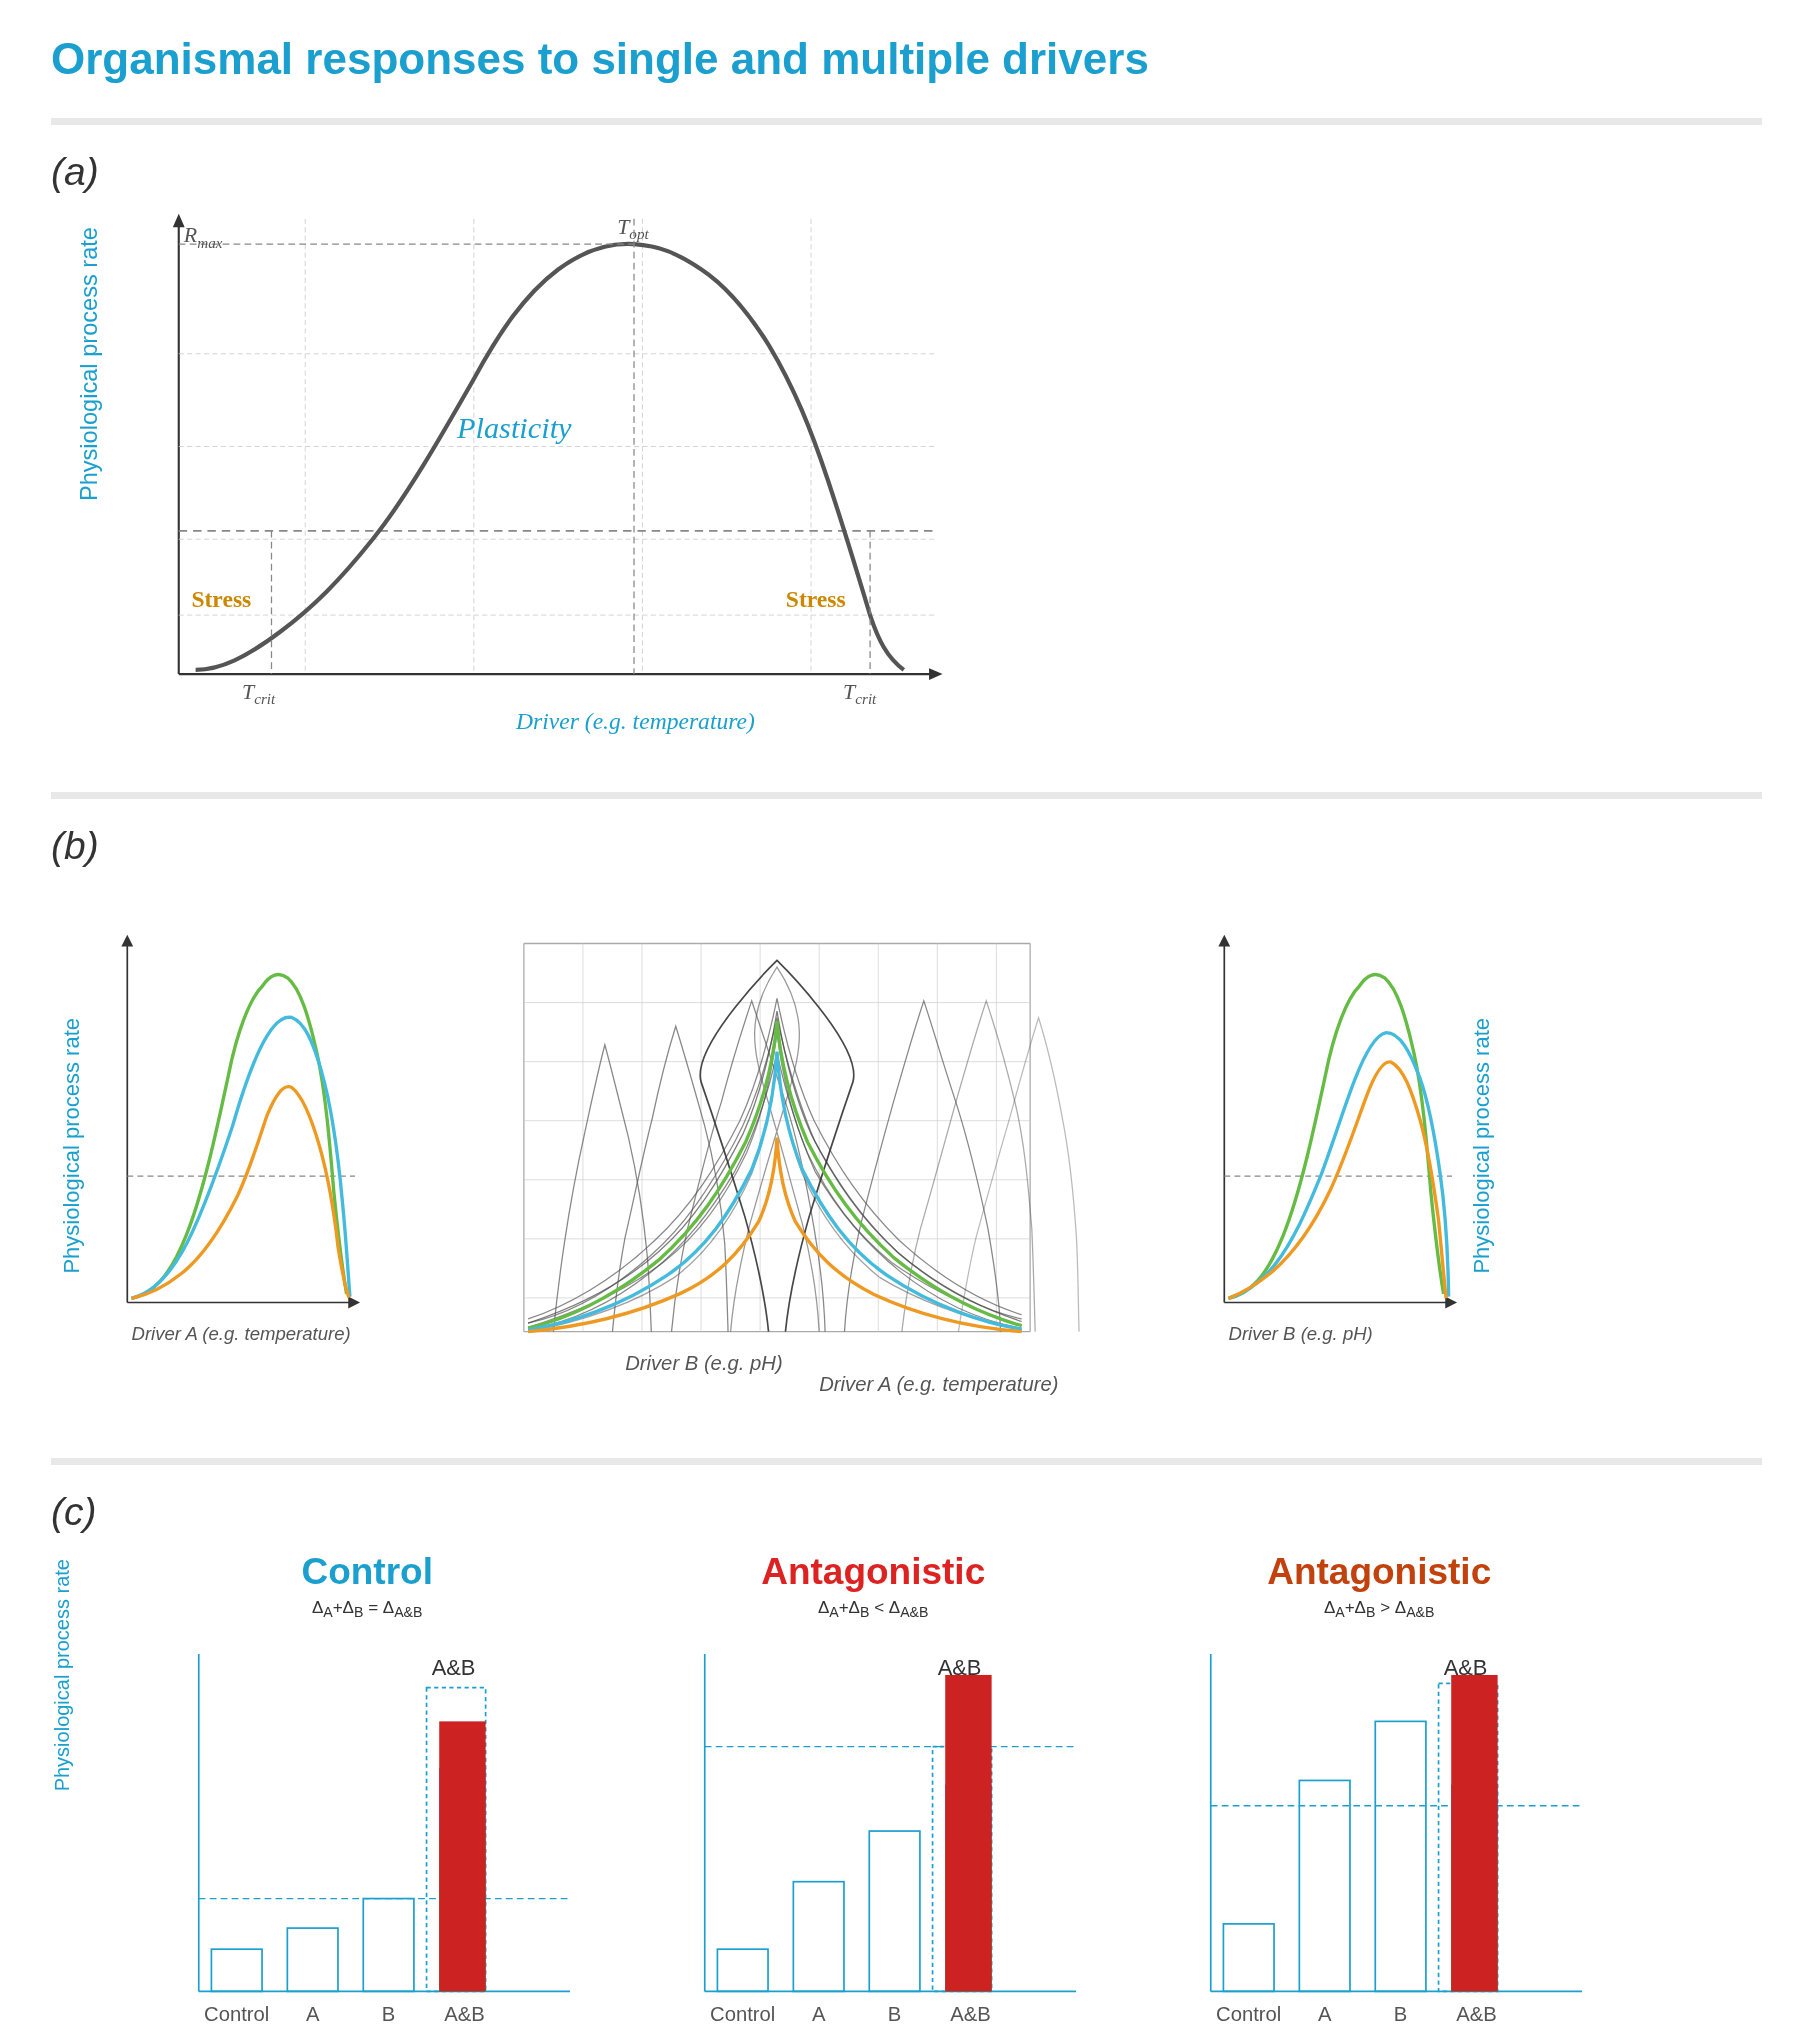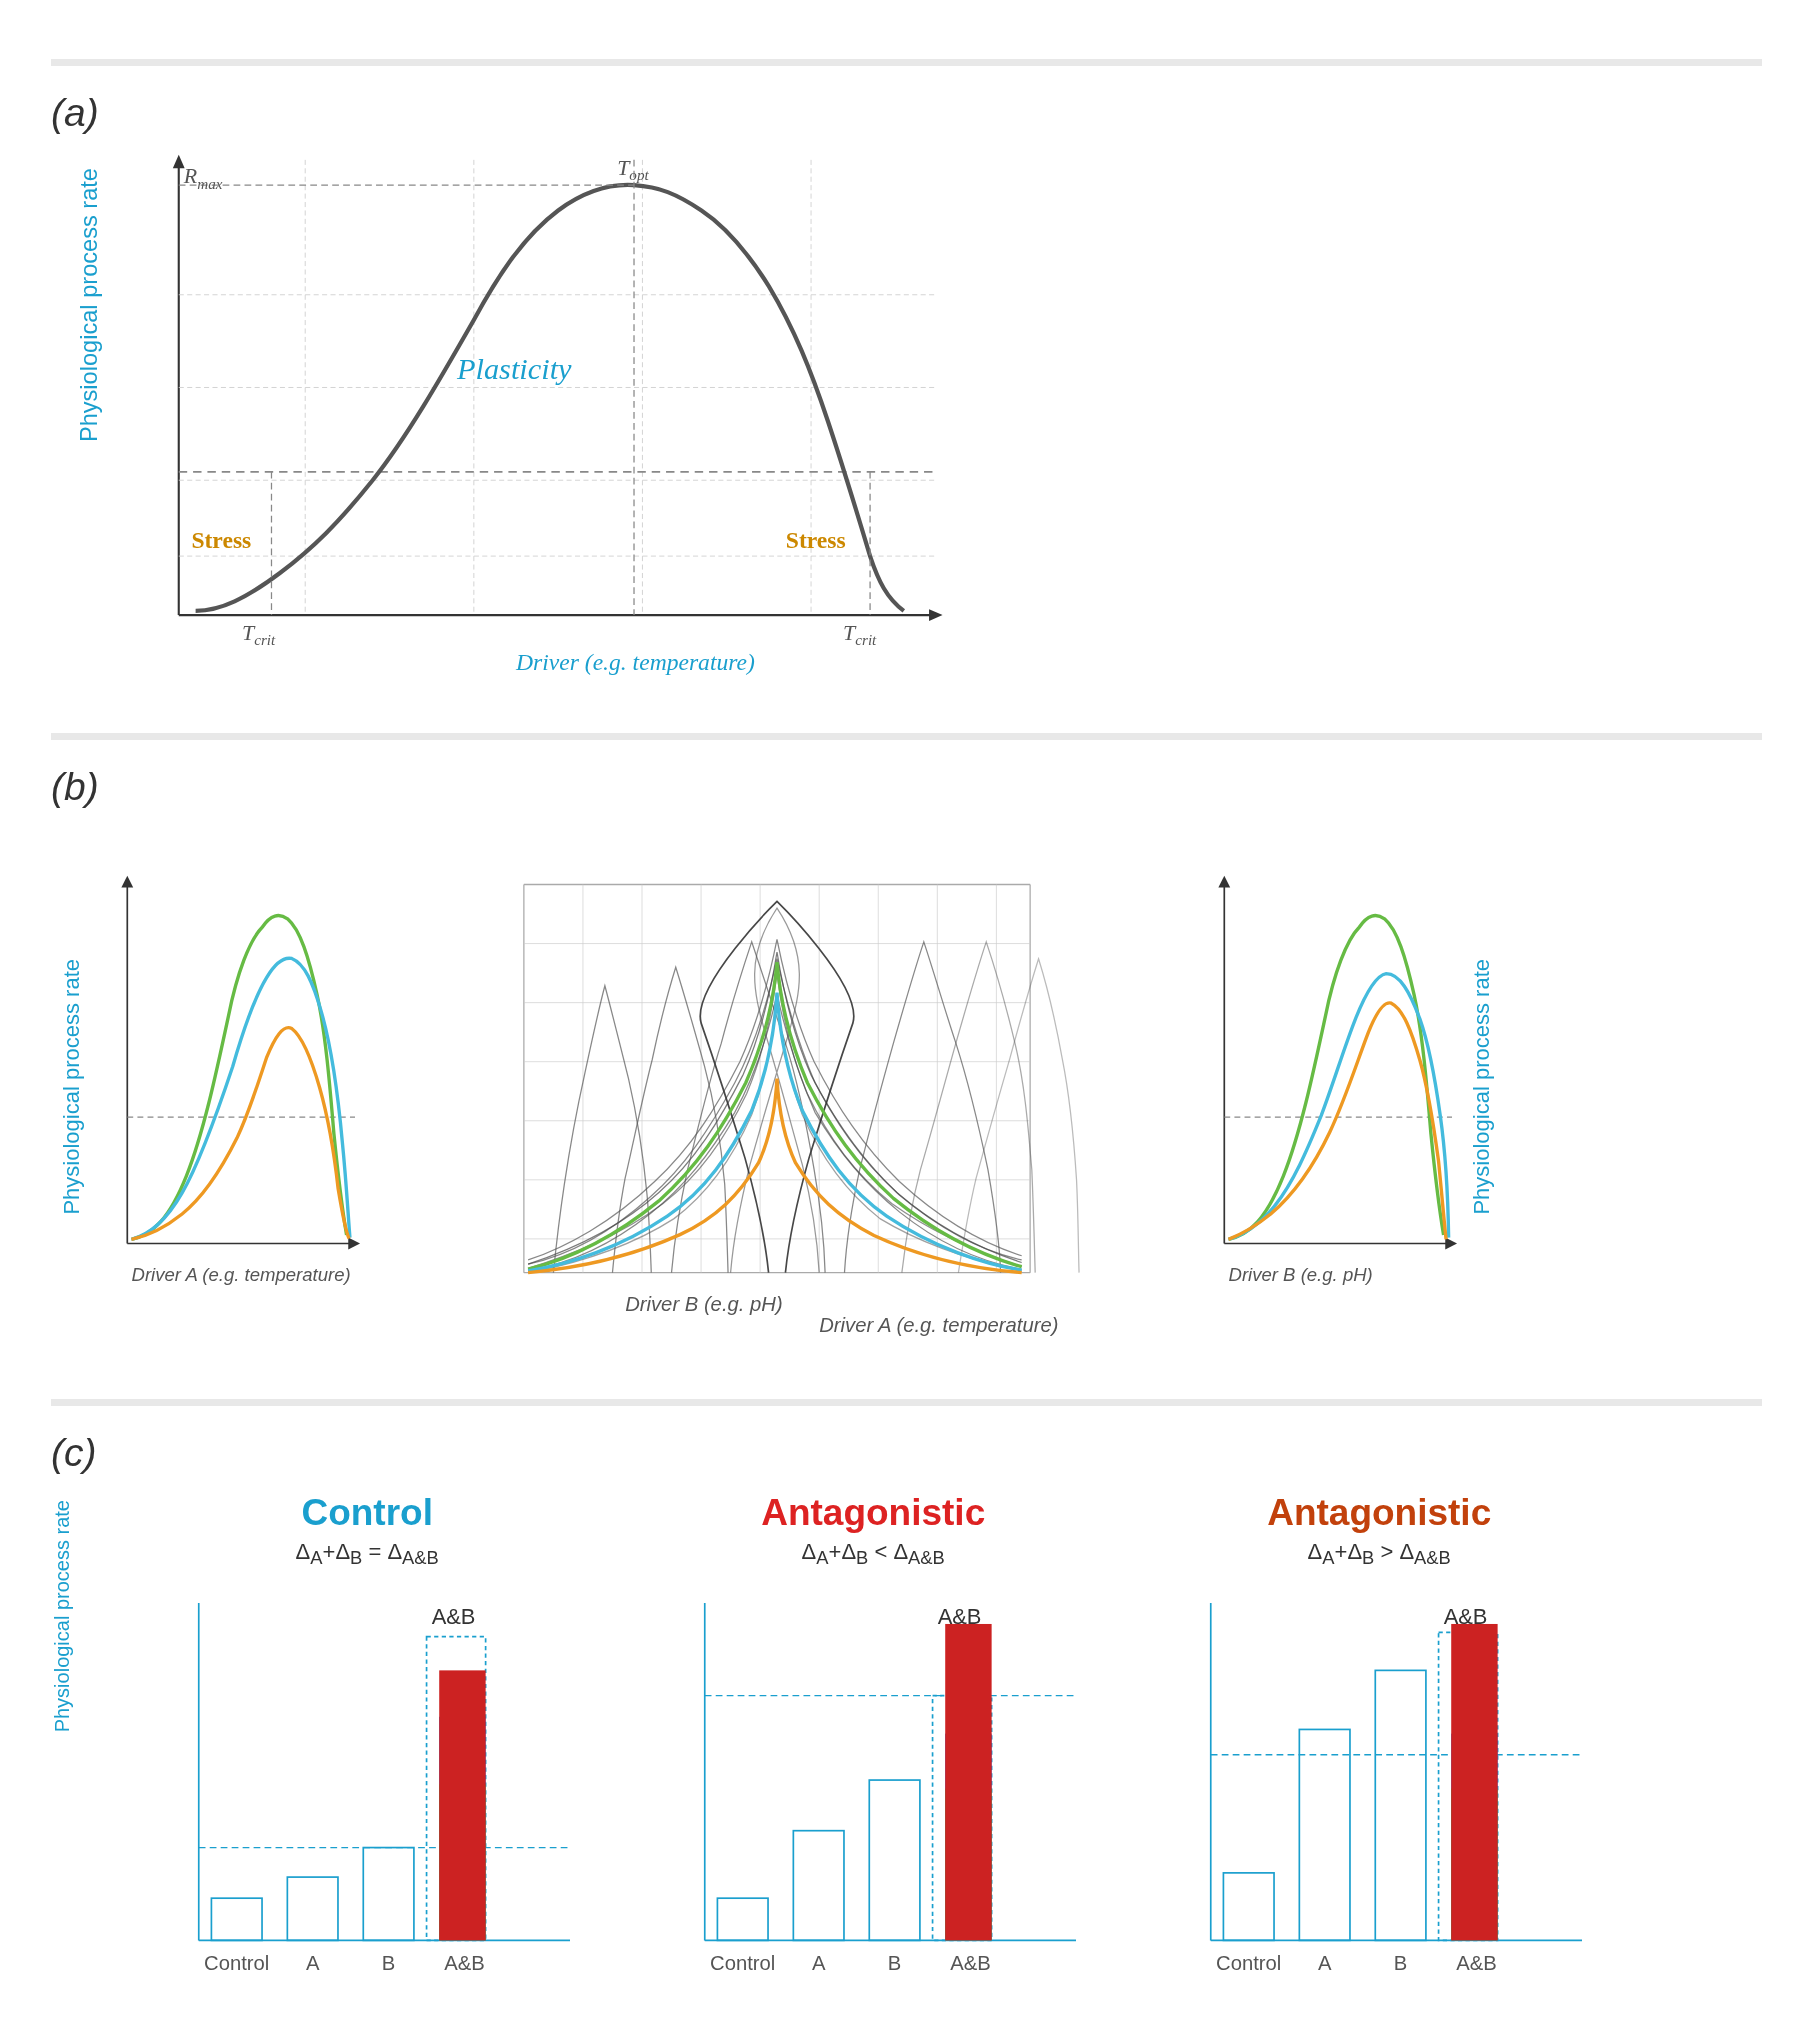--- a/index.html
+++ b/index.html
@@ -71,21 +71,21 @@
       display: flex;
       flex-direction: column;
       align-items: center;
     }
     .chart-c-title {
       font-size: 37px;
       font-weight: bold;
       margin-bottom: 5px;
     }
     .chart-c-formula {
-      font-size: 22px;
+      font-size: 17px;
       color: #333;
       margin-bottom: 17px;
     }
     .chart-c-yaxis-label {
       writing-mode: vertical-rl;
       transform: rotate(180deg);
       font-size: 20px;
       color: #1a9fce;
       white-space: nowrap;
       margin-right: 6.7px;
@@ -95,20 +95,21 @@
       width: 100%;
       height: 6.7px;
       background: #e8e8e8;
       margin: 25px 0;
     }
   </style>
 </head>
 <body>
 
 <div class="main-container">
+  <div class="page-title">Organismal responses to single and multiple drivers</div>
 
   <div class="divider"></div>
 
   <div class="panel">
     <div class="panel-label">(a)</div>
     <div class="panel-a-container">
       <div class="y-axis-label-a">Physiological process rate</div>
       <div class="chart-a-area">
         <svg class="chart-a-svg" viewBox="0 0 1100 650">
 

